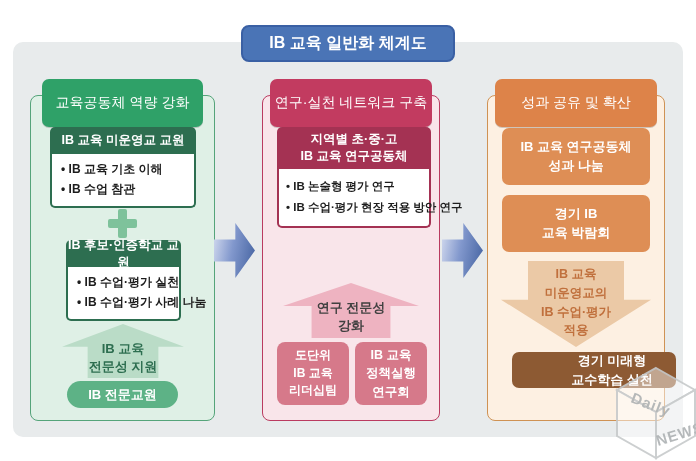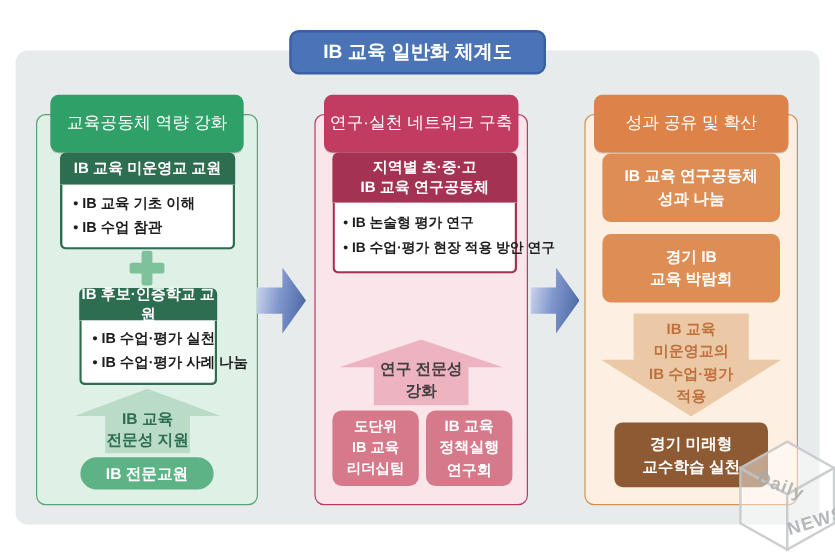--- a/index.html
+++ b/index.html
@@ -72,22 +72,22 @@
   .green-pill{position:absolute;left:67px;top:381px;width:111px;height:27px;background:#5db286;
     border-radius:14px;color:#fff;font-size:13px;font-weight:bold;display:flex;align-items:center;justify-content:center;}
   .solid-box{position:absolute;border-radius:8px;color:#fff;font-weight:bold;text-align:center;
     display:flex;align-items:center;justify-content:center;}
   .rose{background:#d6798a;}
   .team-1{left:277px;top:342px;width:72px;height:63px;font-size:12px;line-height:1.45;}
   .team-2{left:355px;top:342px;width:72px;height:63px;font-size:12.5px;line-height:1.45;}
   .orange-box{background:#de8e55;border-radius:7px;font-size:13px;line-height:1.45;}
   .share-1{left:502px;top:128px;width:148px;height:57px;}
   .share-2{left:502px;top:195px;width:148px;height:57px;}
-  .brown-box{left:512px;top:352px;width:128px;height:54px;background:#8d5a33;border-radius:7px;
-    font-size:13px;line-height:1.5;}
+  .brown-box{left:512px;top:352px;width:128px;height:36px;background:#8d5a33;border-radius:7px;
+    font-size:13px;line-height:1.5;padding-left:36px;}
 
   
   .flow-arrow{position:absolute;top:223px;width:41px;height:55px;
     background:linear-gradient(100deg,#d6ddf0 0%,#8298cd 45%,#42619f 100%);
     clip-path:polygon(0 30%,52% 30%,52% 0,100% 50%,52% 100%,52% 70%,0 70%);}
   .flow-arrow.a1{left:214px;}
   .flow-arrow.a2{left:442px;}
 
   
   .watermark{position:absolute;left:606px;top:362px;width:100px;height:100px;opacity:.9;}

